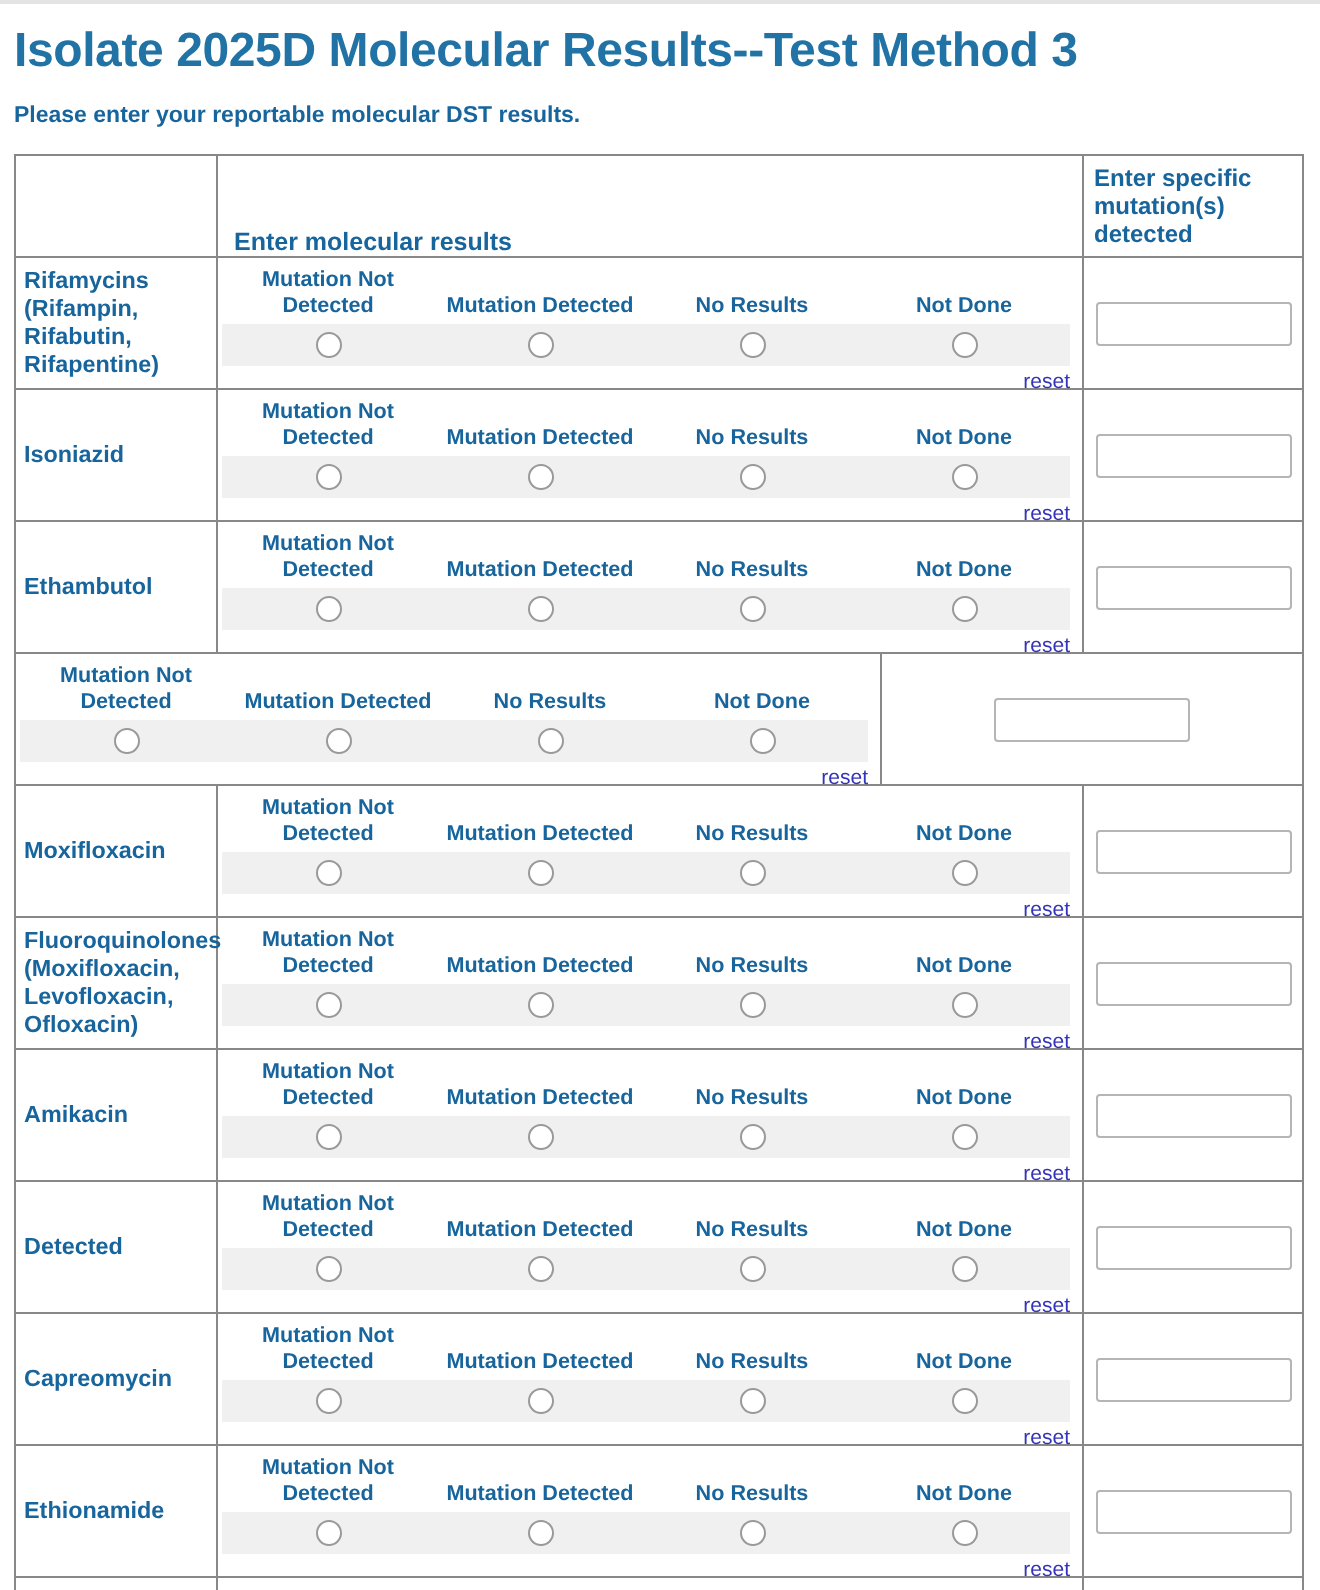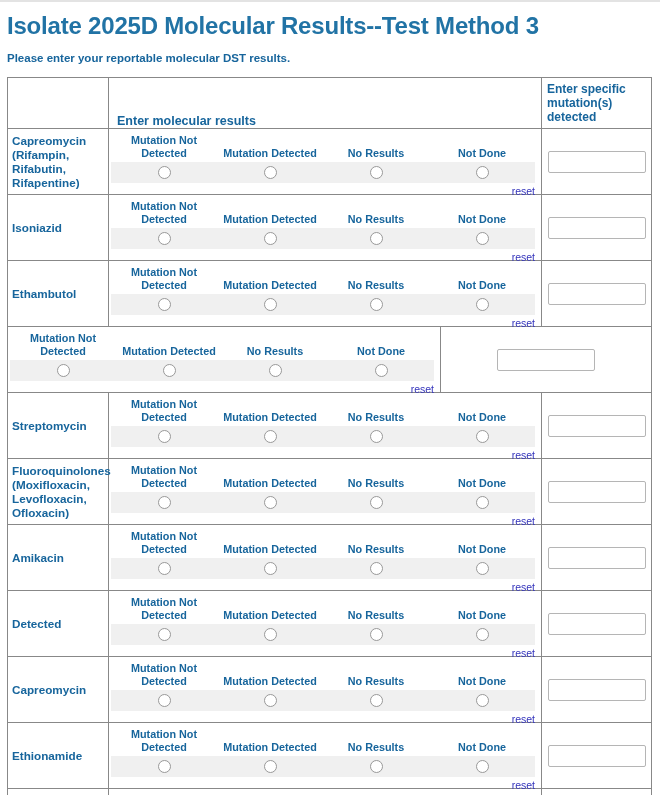--- a/index.html
+++ b/index.html
@@ -99,21 +99,21 @@
       <div class="cell results-header-cell">
         <span>Enter molecular results</span>
       </div>
       <div class="cell mutation-header-cell">
         <span>Enter specific mutation(s) detected</span>
       </div>
     </div>
 
     <div id="table-body">
   <div class="trow drug-row">
-    <div class="cell drug-cell">Capreomycin (Rifampin, Rifabutin, Rifapentine)</div>
+    <div class="cell drug-cell">Rifamycins (Rifampin, Rifabutin, Rifapentine)</div>
     <div class="cell results-cell">
       <div class="opt-labels">
               <div class="opt-label wrap"><span>Mutation Not Detected</span></div>
               <div class="opt-label"><span>Mutation Detected</span></div>
               <div class="opt-label"><span>No Results</span></div>
               <div class="opt-label"><span>Not Done</span></div>
             </div>
       <div class="radio-strip">
               <div class="radio-slot">
                 <div class="radio"></div>
@@ -226,21 +226,21 @@
       <div class="reset-row">
         <a class="reset-link">reset</a>
       </div>
     </div>
     <div class="cell input-cell">
       <input type="text" class="mutation-input" style="">
     </div>
   </div>
 
   <div class="trow drug-row">
-    <div class="cell drug-cell">Streptomycin</div>
+    <div class="cell drug-cell">Moxifloxacin</div>
     <div class="cell results-cell">
       <div class="opt-labels">
               <div class="opt-label wrap"><span>Mutation Not Detected</span></div>
               <div class="opt-label"><span>Mutation Detected</span></div>
               <div class="opt-label"><span>No Results</span></div>
               <div class="opt-label"><span>Not Done</span></div>
             </div>
       <div class="radio-strip">
               <div class="radio-slot">
                 <div class="radio"></div>

